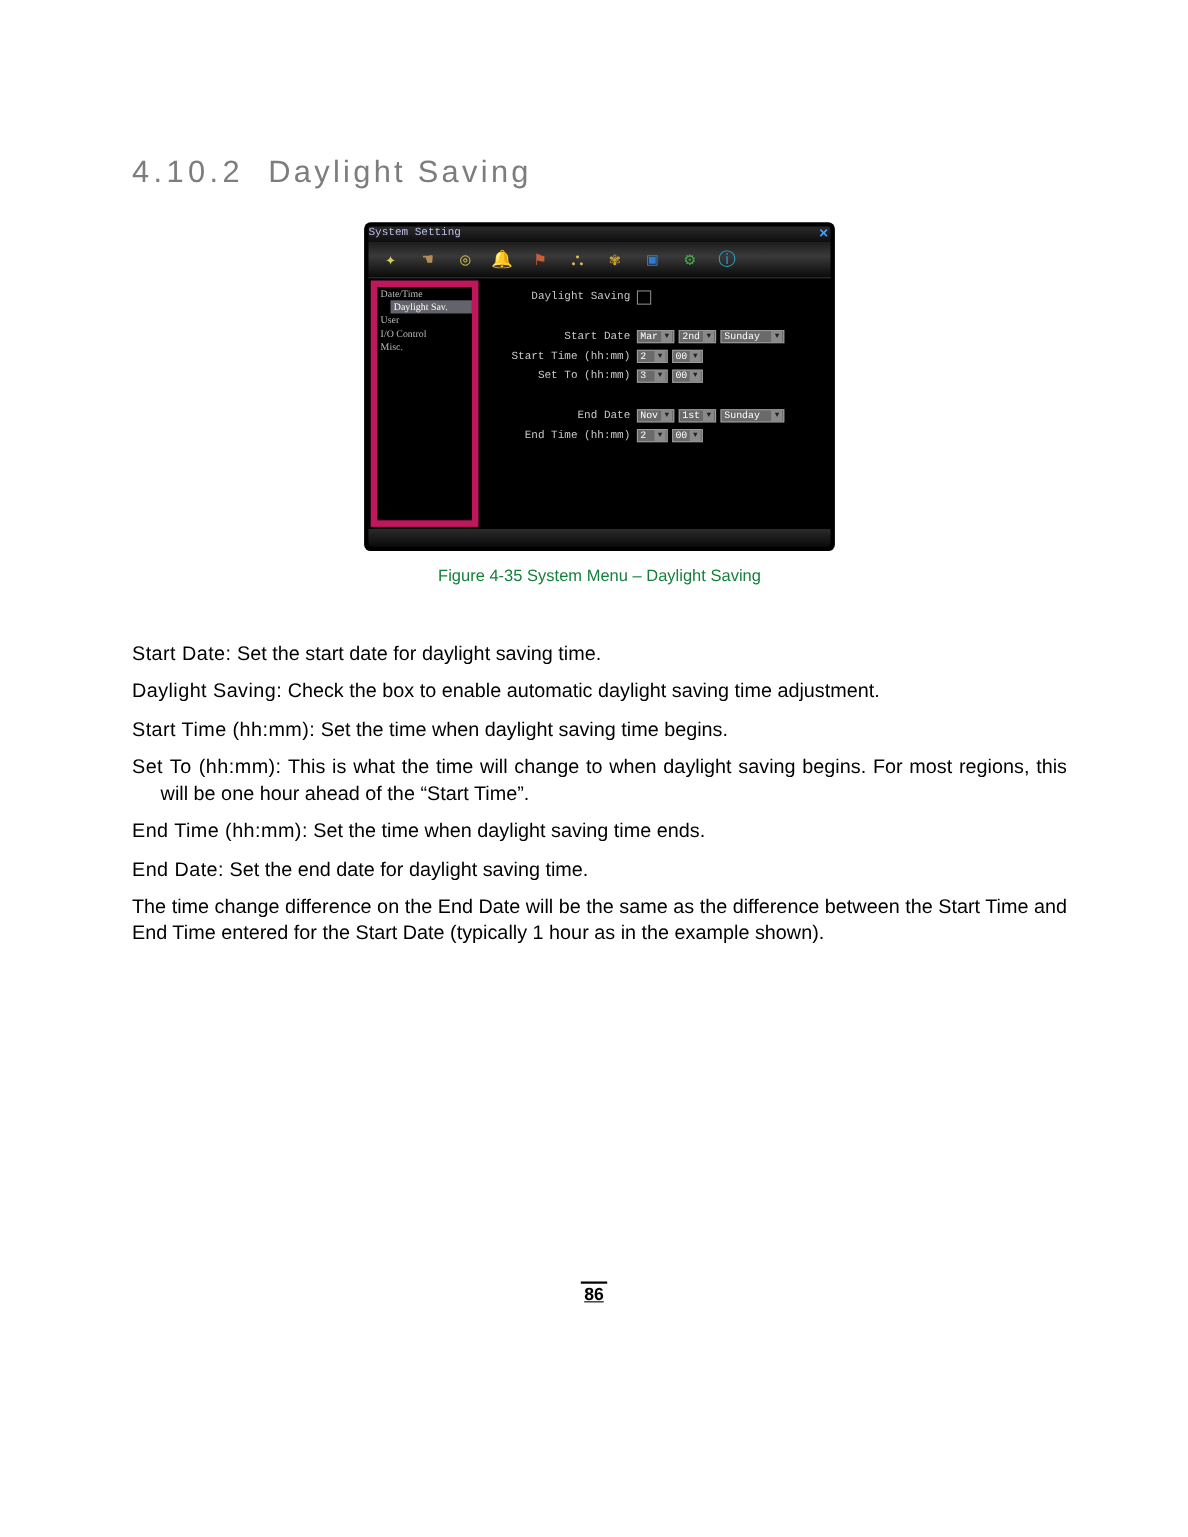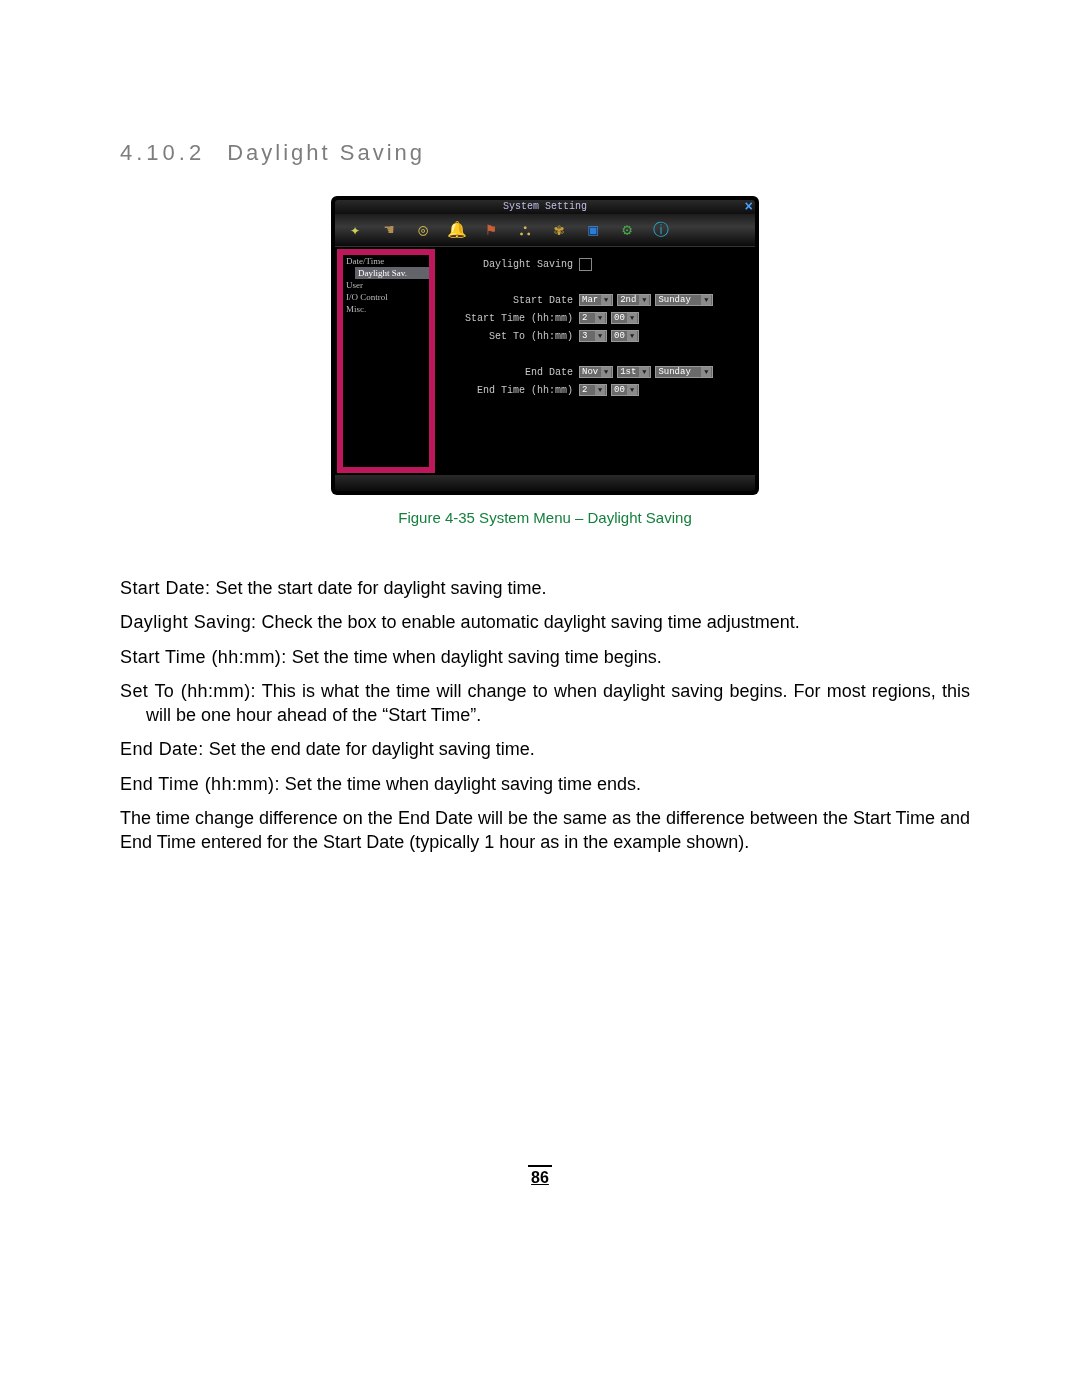--- a/index.html
+++ b/index.html
@@ -11,21 +11,21 @@
   }
   .page {
     width: 1080px;
     height: 1397px;
     position: relative;
     box-sizing: border-box;
     padding: 140px 110px 0 120px;
   }
   .section-heading {
     color: #7d7d7d;
-    font-size: 22px;
+    font-size: 28px;
     letter-spacing: 3px;
     margin-bottom: 30px;
   }
   .section-heading .num { letter-spacing: 4px; margin-right: 22px; }
 
   
   .shot-wrap { text-align: center; margin-bottom: 14px; }
   .shot {
     display: inline-block;
     width: 420px;
@@ -34,21 +34,20 @@
     padding: 4px;
     text-align: left;
     font-family: "Courier New", monospace;
     font-size: 10px;
     color: #c8c8c8;
   }
   .titlebar {
     position: relative;
     height: 14px;
     line-height: 14px;
-    text-align: center;
     font-size: 10px;
     color: #bfbfe8;
     background: linear-gradient(#2a2a2a, #0e0e0e);
     border-radius: 3px 3px 0 0;
   }
   .titlebar .close {
     position: absolute;
     right: 2px; top: 0;
     color: #48a0ff;
     font-size: 14px;
@@ -278,24 +277,24 @@
   <div class="entry">
     <span class="term">Daylight Saving:</span><span> Check the box to enable automatic daylight saving time adjustment.</span>
   </div>
   <div class="entry">
     <span class="term">Start Time (hh:mm):</span><span> Set the time when daylight saving time begins.</span>
   </div>
   <div class="entry" style="padding-left:26px; text-indent:-26px;">
     <span class="term">Set To (hh:mm):</span><span> This is what the time will change to when daylight saving begins. For most regions, this will be one hour ahead of the “Start Time”.</span>
   </div>
   <div class="entry">
+    <span class="term">End Time (hh:mm):</span><span> Set the time when daylight saving time ends.</span>
+  </div>
+  <div class="entry">
     <span class="term">End Date:</span><span> Set the end date for daylight saving time.</span>
-  </div>
-  <div class="entry">
-    <span class="term">End Time (hh:mm):</span><span> Set the time when daylight saving time ends.</span>
   </div>
   <div class="entry">The time change difference on the End Date will be the same as the difference between the Start Time and End Time entered for the Start Date (typically 1 hour as in the example shown).</div>
 
   <div class="pagefoot">
     <span class="bar"></span>
     <span>86</span>
   </div>
 
 </div>
 

